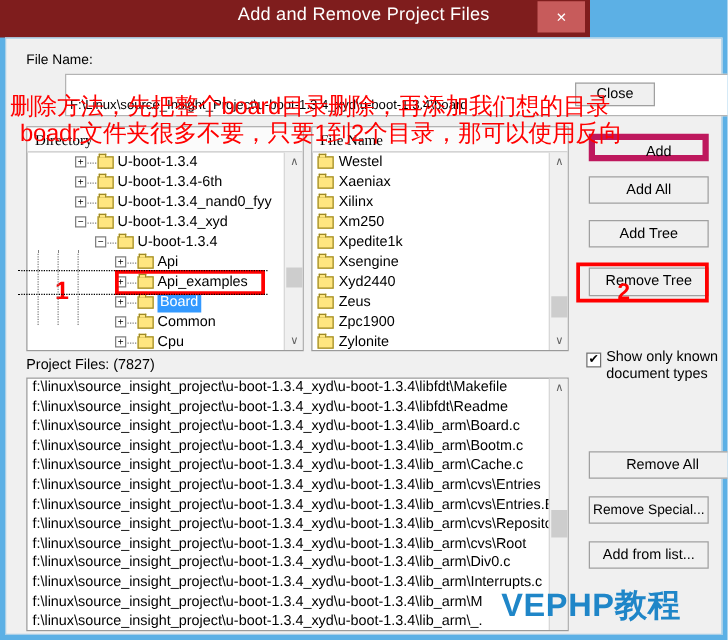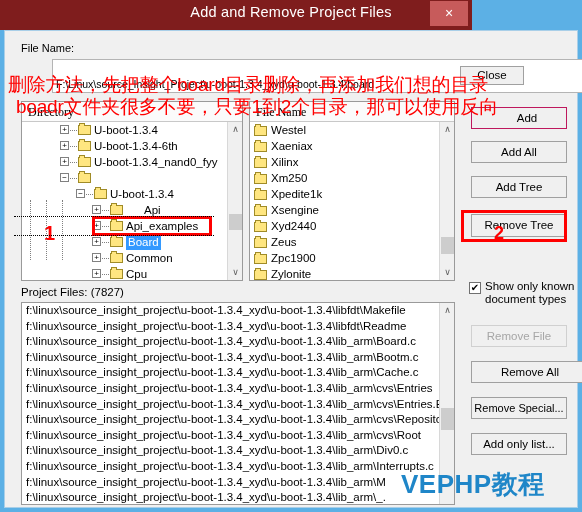--- a/index.html
+++ b/index.html
@@ -78,21 +78,21 @@
   .frow{position:relative;height:16px;font-size:11.5px;line-height:16px;color:#000;white-space:nowrap;padding-left:4px;}
   .ffold{display:inline-block;position:relative;top:2px;width:13px;height:10px;background:#ffe680;border:1px solid #a08b27;box-sizing:border-box;margin-right:4px;}
   .ffold:before{content:"";position:absolute;left:0;top:-3px;width:6px;height:3px;background:#ffe680;border:1px solid #a08b27;border-bottom:none;box-sizing:border-box;}
 
   
   .btn{
     position:absolute;background:#f0f0f0;border:1px solid #a0a0a0;box-sizing:border-box;
     font-size:11.5px;color:#000;text-align:center;cursor:pointer;
   }
   .btn span{display:block;}
-  .btn.primary{border:1px solid #be185d;padding-left:16px;}
+  .btn.primary{border:5px solid #be185d;padding-left:16px;}
   .btn.disabled{color:#a6a6a6;border-color:#d0d0d0;cursor:default;}
 
   
   .cbox{position:absolute;width:12px;height:12px;background:#fff;border:1px solid #707070;box-sizing:border-box;cursor:pointer;
         font-size:10px;line-height:10px;text-align:center;color:#000;}
 
   
   .pf-list{
     position:absolute;background:#ffffff;border:1px solid #9a9a9a;box-sizing:border-box;
   }
@@ -153,32 +153,33 @@
           <div class="trow">
             <div class="tplus" style="left: 38px;">+</div>
             <div class="tdots" style="left: 48px;"></div>
             <div class="tfold" style="left: 56px;"></div>
             <div class="tlabel" style="left: 72px;">U-boot-1.3.4_nand0_fyy</div>
           </div>
           <div class="trow">
             <div class="tplus" style="left: 38px;">−</div>
             <div class="tdots" style="left: 48px;"></div>
             <div class="tfold" style="left: 56px;"></div>
+            <div class="tlabel" style="left: 72px;">U-boot-1.3.4_xyd</div>
           </div>
           <div class="trow">
             <div class="tplus" style="left: 54px;">−</div>
             <div class="tdots" style="left: 64px;"></div>
             <div class="tfold" style="left: 72px;"></div>
             <div class="tlabel" style="left: 88px;">U-boot-1.3.4</div>
           </div>
           <div class="trow">
             <div class="tplus" style="left: 70px;">+</div>
             <div class="tdots" style="left: 80px;"></div>
             <div class="tfold" style="left: 88px;"></div>
-            <div class="tlabel" style="left: 122px;">Api</div>
+            <div class="tlabel" style="left: 104px;">Api</div>
           </div>
           <div class="trow">
             <div class="tplus" style="left: 70px;">+</div>
             <div class="tdots" style="left: 80px;"></div>
             <div class="tfold" style="left: 88px;"></div>
             <div class="tlabel" style="left: 104px;">Api_examples</div>
           </div>
           <div class="trow sel">
             <div class="tplus" style="left: 70px;">+</div>
             <div class="tdots" style="left: 80px;"></div>
@@ -238,31 +239,28 @@
     <div class="btn" style="left:466px;top:183px;width:96px;height:23px;line-height:21px;">
       <span>Remove Tree</span>
     </div>
 
     <div class="cbox" style="left:464px;top:251px;">
       <span style="font-size:10px;">✔</span>
     </div>
     <div class="lbl" style="left:480px;top:249px;font-size:11.5px;">Show only known</div>
     <div class="lbl" style="left:480px;top:262px;font-size:11.5px;">document types</div>
 
-    <div class="btn disabled" style="left:466px;top:294px;width:96px;height:22px;line-height:20px;">
-      <span>Remove File</span>
-    </div>
     <div class="btn" style="left:466px;top:330px;width:118px;height:22px;line-height:20px;">
       <span>Remove All</span>
     </div>
     <div class="btn" style="left:466px;top:366px;width:96px;height:22px;line-height:20px;font-size:11px;">
       <span>Remove Special...</span>
     </div>
     <div class="btn" style="left:466px;top:402px;width:96px;height:22px;line-height:20px;">
-      <span>Add only list...</span>
+      <span>Add from list...</span>
     </div>
 
     <div class="lbl" style="left:16px;top:255px;font-size:11.5px;">Project Files: (7827)</div>
 
     <div class="pf-list" style="left:16px;top:271px;width:434px;height:203px;">
       <div class="pf-body" id="pf-body">
           <div class="pf-row">f:\linux\source_insight_project\u-boot-1.3.4_xyd\u-boot-1.3.4\libfdt\Makefile</div>
           <div class="pf-row">f:\linux\source_insight_project\u-boot-1.3.4_xyd\u-boot-1.3.4\libfdt\Readme</div>
           <div class="pf-row">f:\linux\source_insight_project\u-boot-1.3.4_xyd\u-boot-1.3.4\lib_arm\Board.c</div>
           <div class="pf-row">f:\linux\source_insight_project\u-boot-1.3.4_xyd\u-boot-1.3.4\lib_arm\Bootm.c</div>

